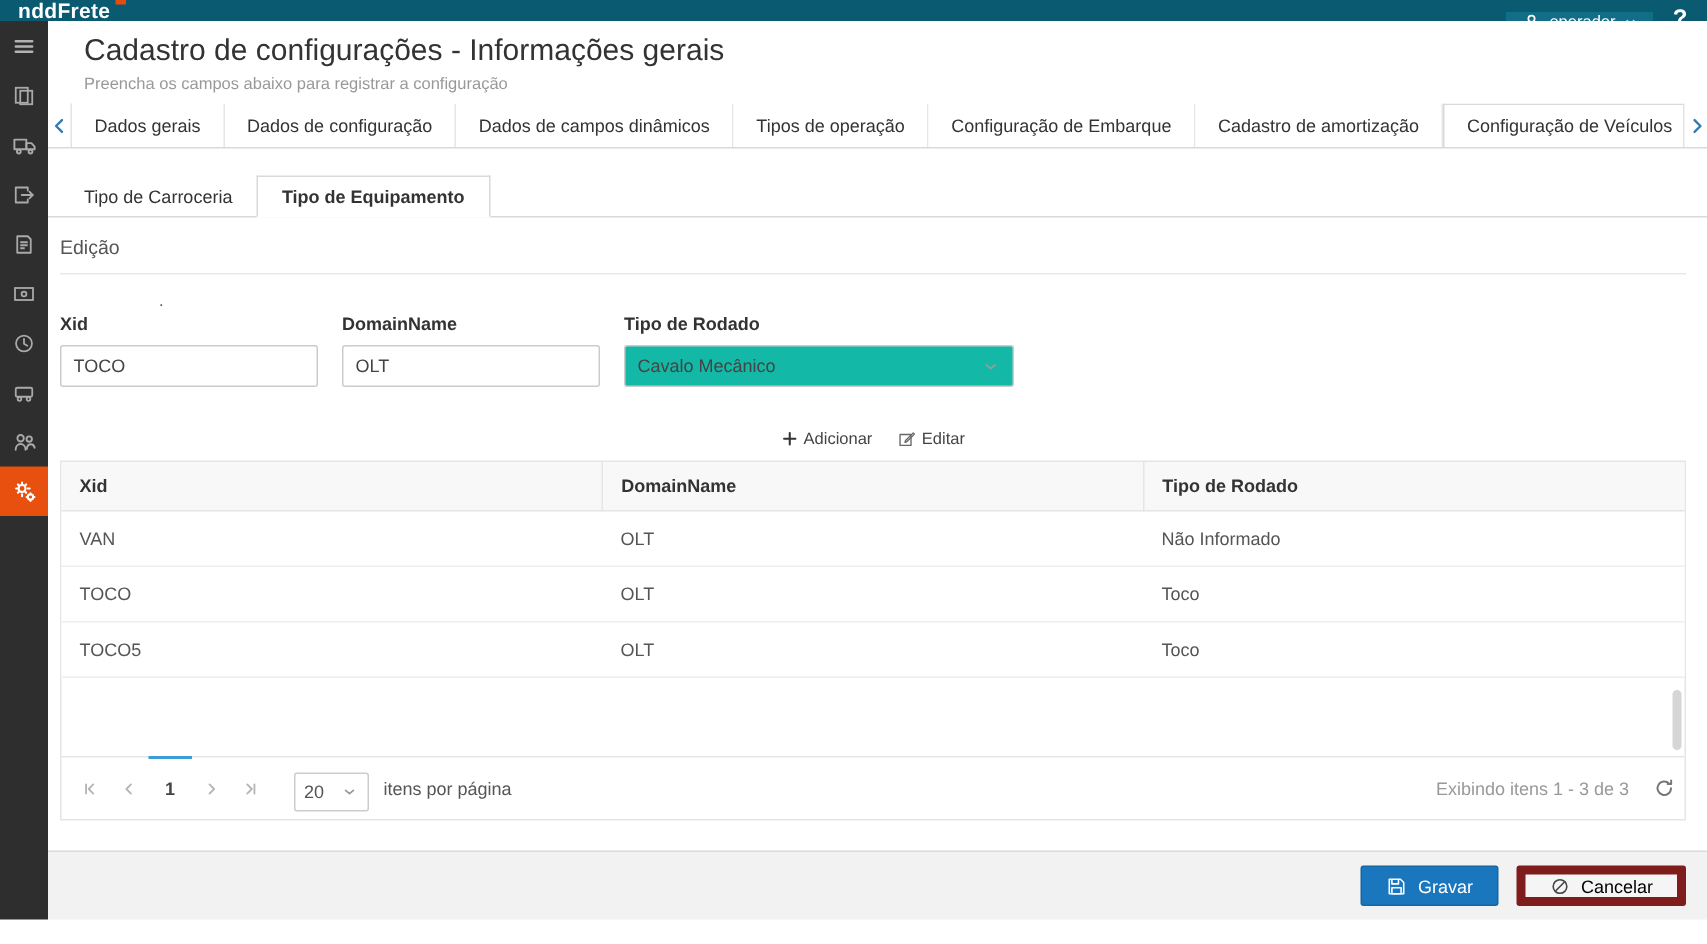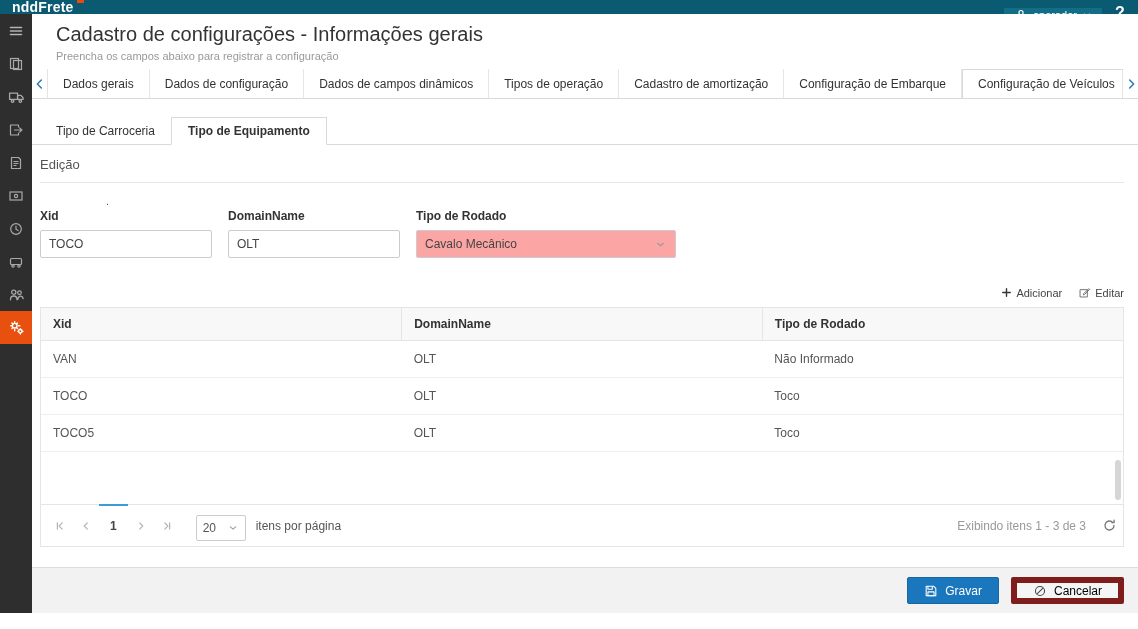--- a/index.html
+++ b/index.html
@@ -47,23 +47,23 @@
   .subtab.active { border:1px solid #d9d9d9; border-bottom:1px solid #fff; margin-bottom:-1px; background:#fff; font-weight:bold; }
 
   
   .panel-body { flex:1; padding:0 14px 0 8px; display:flex; flex-direction:column; min-height:0; }
   .section-h { font-size:13px; font-weight:normal; color:#555; padding:12px 0 10px; margin:0; border-bottom:1px solid #e8e8e8; }
 
   .form-row { display:flex; gap:16px; margin-top:26px; position:relative; }
   .stray-dot { position:absolute; top:-14px; left:66px; font-size:11px; color:#555; }
   .field-label { display:block; font-size:12px; font-weight:bold; color:#333; margin-bottom:7px; }
   .text-input { width:172px; height:28px; border:1px solid #ccc; border-radius:2px; padding:0 8px; font-size:12px; color:#444; font-family:inherit; background:#fff; }
-  .select { width:260px; height:28px; border:1px solid #ccc; border-radius:2px; display:flex; align-items:center; justify-content:space-between; padding:0 8px; font-size:12px; color:#444; background:#fca5a5; cursor:pointer; }
-
-  .grid-toolbar { display:flex; justify-content:flex-end; align-items:center; gap:16px; margin:28px 0 8px; font-size:11px; color:#444; }
+  .select { width:260px; height:28px; border:1px solid #ccc; border-radius:2px; display:flex; align-items:center; justify-content:space-between; padding:0 8px; font-size:12px; color:#444; background:#14b8a6; cursor:pointer; }
+
+  .grid-toolbar { display:flex; justify-content:center; align-items:center; gap:16px; margin:28px 0 8px; font-size:11px; color:#444; }
   .tool-link { display:flex; align-items:center; gap:4px; cursor:pointer; }
 
   
   .grid { border:1px solid #e5e5e5; display:flex; flex-direction:column; }
   table { width:100%; border-collapse:collapse; font-size:12px; table-layout:fixed; }
   thead th { background:#f8f8f8; text-align:left; font-weight:bold; color:#333; padding:9px 12px; border-right:1px solid #e5e5e5; border-bottom:1px solid #e5e5e5; }
   thead th:last-child { border-right:none; }
   tbody td { padding:11px 12px; color:#555; border-bottom:1px solid #eee; background:#fff; }
   .grid-empty { height:52px; position:relative; }
   .vscroll-thumb { position:absolute; right:2px; bottom:4px; width:6px; height:40px; background:#d6d6d6; border-radius:3px; }
@@ -207,22 +207,22 @@
       <button class="tab-arrow left">
         <svg width="14" height="14" viewBox="0 0 16 16">
             <path d="M9.5 3.5L5 8l4.5 4.5" fill="none" stroke="#2e7cb5" stroke-width="1.8" stroke-linecap="round" stroke-linejoin="round"></path>
           </svg>
       </button>
       <div class="tabs">
         <div class="tab">Dados gerais</div>
         <div class="tab">Dados de configuração</div>
         <div class="tab">Dados de campos dinâmicos</div>
         <div class="tab">Tipos de operação</div>
+        <div class="tab">Configuração de Embarque</div>
         <div class="tab">Cadastro de amortização</div>
-        <div class="tab">Configuração de Embarque</div>
         <div class="tab active">Configuração de Veículos</div>
 
       </div>
       <button class="tab-arrow right">
         <svg width="14" height="14" viewBox="0 0 16 16">
             <path d="M6.5 3.5L11 8l-4.5 4.5" fill="none" stroke="#2e7cb5" stroke-width="1.8" stroke-linecap="round" stroke-linejoin="round"></path>
           </svg>
       </button>
     </div>
 

